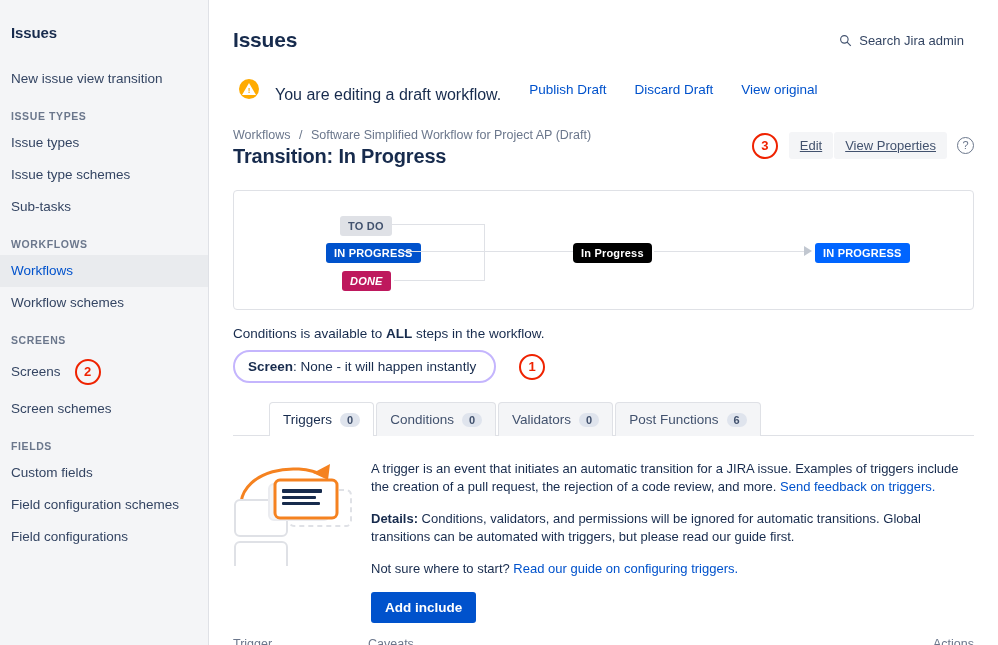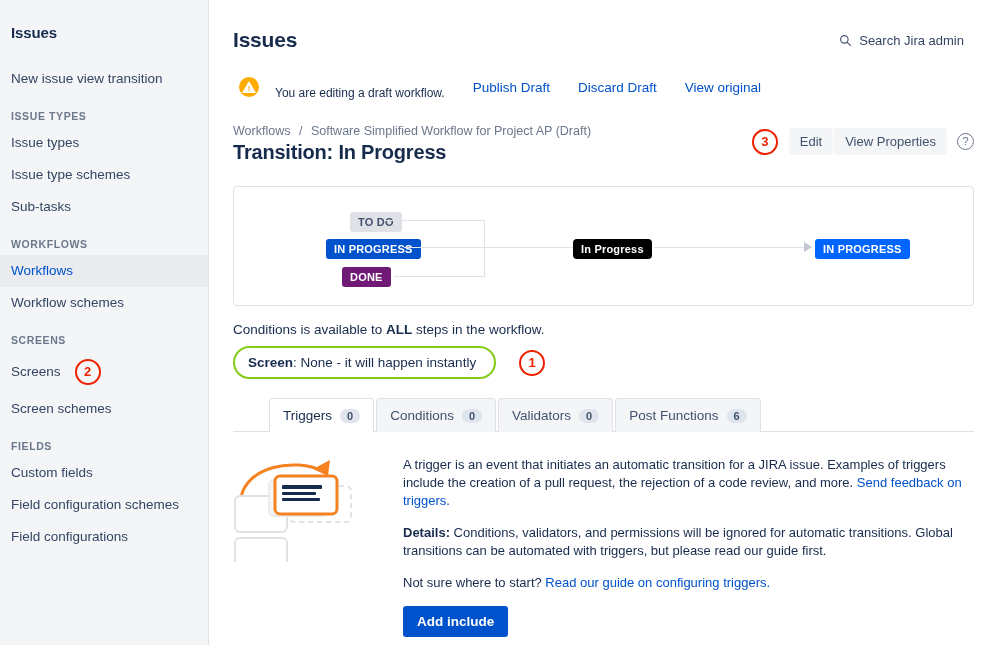--- a/index.html
+++ b/index.html
@@ -47,63 +47,63 @@
   .warn-icon { width:20px; height:20px; border-radius:50%; background:#ffab00; position:relative; flex:0 0 auto; }
   .warn-icon:after {
     content:""; position:absolute; left:3px; top:3.5px; width:0; height:0;
     border-left:7px solid transparent; border-right:7px solid transparent;
     border-bottom:12px solid #fff;
   }
   .warn-icon span {
     position:absolute; left:0; right:0; top:7.5px; text-align:center;
     font-size:8px; line-height:8px; color:#ffab00; font-weight:700; z-index:2;
   }
-  .banner-text { font-size:12px; color:#172b4d;margin-top:12px; }
+  .banner-text { font-size:16px; color:#172b4d;margin-top:12px; }
   .banner a { color:#0052cc; text-decoration:none; font-size:13.5px; margin-left:12px; }
   
   .crumb-row { padding: 24px 24px 0 24px; display:flex; align-items:flex-start; }
   .crumbs { font-size:12.5px; color:#6b778c; }
   .crumbs a { color:#6b778c; text-decoration:none; }
   .crumbs .sep { margin:0 5px; }
   .title { font-size:20px; font-weight:600; color:#172b4d; margin-top:3px; letter-spacing:-0.2px; }
   .head-actions { margin-left:auto; display:flex; align-items:center; gap:1px; padding-top:4px; }
   .btn-sub {
     background:#f4f5f7; color:#42526e; border:none; border-radius:3px;
-    font-size:13px; font-family:inherit; padding:6px 11px; cursor:pointer;
+    font-size:13px; font-family:inherit; padding:6px 11px; cursor:pointer;text-decoration:underline;
   }
   .help-icon {
     width:17px; height:17px; border:1.4px solid #6b778c; border-radius:50%;
     color:#6b778c; font-size:11px; line-height:14px; text-align:center;
     margin-left:9px; cursor:pointer;
   }
   
   .diagram {
     margin: 22px 24px 0 24px; height:120px; border:1px solid #dfe1e6;
     border-radius:4px; background:#fff; position:relative;
   }
   .chip {
     position:absolute; font-size:11px; font-weight:700; letter-spacing:0.2px;
     padding:4px 8px; border-radius:3px; white-space:nowrap;
   }
   .chip.todo { background:#dfe1e6; color:#42526e; }
   .chip.blue { background:#0052cc; color:#fff; }
-  .chip.green { background:#701a75; color:#fff; }
+  .chip.green { background:#be185d; color:#fff;font-style:italic; }
   .chip.black { background:#091e42; color:#fff; border-radius:4px; background:#000; }
   .chip.bright { background:#0065ff; color:#fff; }
   .wline { position:absolute; background:#dfe1e6; }
   .arrowhead {
     position:absolute; width:0; height:0;
     border-top:5px solid transparent; border-bottom:5px solid transparent;
     border-left:8px solid #c1c7d0;
   }
   
   .avail { margin: 16px 24px 0 24px; font-size:13.5px; color:#172b4d; }
   .screen-row { margin: 9px 24px 0 24px; display:flex; align-items:center; }
   .screen-box {
-    border:2px solid #84cc16; border-radius:18px; padding:7px 18px 7px 13px;
+    border:2px solid #c4b5fd; border-radius:18px; padding:7px 18px 7px 13px;
     font-size:13.5px; color:#172b4d;
   }
   .ann {
     width:26px; height:26px; border:2px solid #ef2200; border-radius:50%;
     color:#ef2200; font-size:13px; font-weight:600;
     display:flex; align-items:center; justify-content:center;
   }
   
   .tabs { margin: 18px 24px 0 24px; display:flex; align-items:flex-end; border-bottom:1px solid #dfe1e6;padding-left:36px; }
   .tab {
@@ -111,21 +111,21 @@
     font-size:13.5px; color:#42526e; background:#f4f5f7;
     border:1px solid #dfe1e6; border-bottom:none;
     border-radius:4px 4px 0 0; margin-right:2px; cursor:pointer; position:relative; top:1px;
   }
   .tab.active { background:#fff; color:#172b4d; }
   .badge {
     background:#dfe4ed; color:#42526e; font-size:11px; font-weight:700;
     border-radius:9px; padding:1px 7px; min-width:19px; text-align:center;
   }
   
-  .trig-panel { margin: 20px 24px 0 24px; display:flex; gap:40px; }
+  .trig-panel { margin: 20px 24px 0 24px; display:flex; gap:8px; }
   .illus { width:130px; flex:0 0 auto; position:relative; height:110px; }
   .trig-copy { flex:1; font-size:13px; color:#172b4d; line-height:18px; padding-top:4px; }
   .trig-copy p { margin:0 0 14px 0; }
   .trig-copy a { color:#0052cc; text-decoration:none; }
   .btn-primary {
     background:#0052cc; color:#fff; border:none; border-radius:3px;
     font-family:inherit; font-size:13.5px; font-weight:700;
     padding:8px 14px; cursor:pointer;
   }
   .tbl-head {
@@ -220,21 +220,21 @@
     </div>
     <div class="head-actions">
       <span class="ann" style="margin-right:10px;">3</span>
       <button class="btn-sub">Edit</button>
       <button class="btn-sub">View Properties</button>
       <div class="help-icon">?</div>
     </div>
   </div>
 
   <div class="diagram">
-    <div class="chip todo" style="left:116px; top:25px;">TO DO</div>
+    <div class="chip todo" style="left:106px; top:25px;">TO DO</div>
     <div class="chip blue" style="left:92px; top:52px;">IN PROGRESS</div>
     <div class="chip green" style="left:108px; top:80px;">DONE</div>
 
     <div class="wline" style="left:150px; top:33px; width:100px; height:1px;"></div>
     <div class="wline" style="left:170px; top:60px; width:80px; height:1px;"></div>
     <div class="wline" style="left:160px; top:89px; width:90px; height:1px;"></div>
     <div class="wline" style="left:250px; top:33px; width:1px; height:57px;"></div>
     <div class="wline" style="left:250px; top:60px; width:95px; height:1px;"></div>
 
     <div class="chip black" style="left:339px; top:52px;">In Progress</div>

